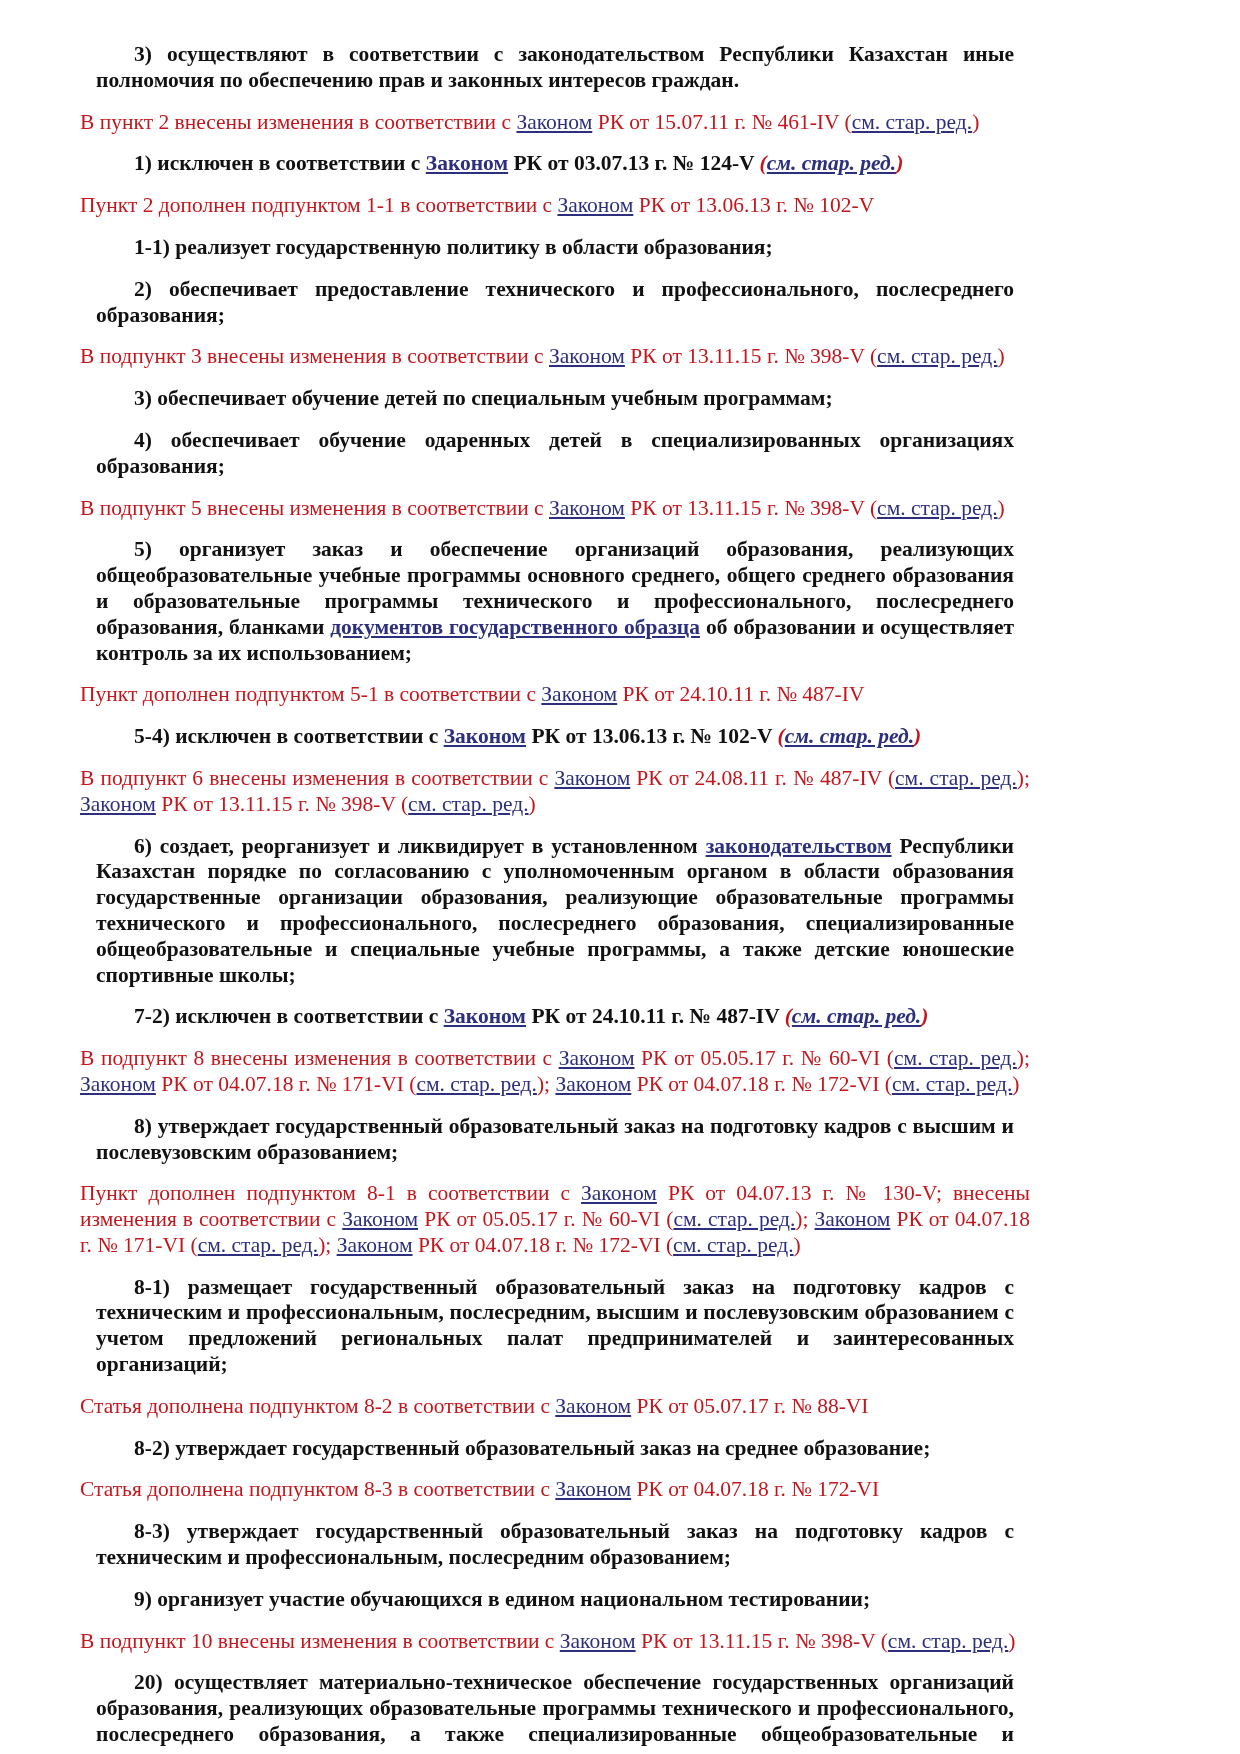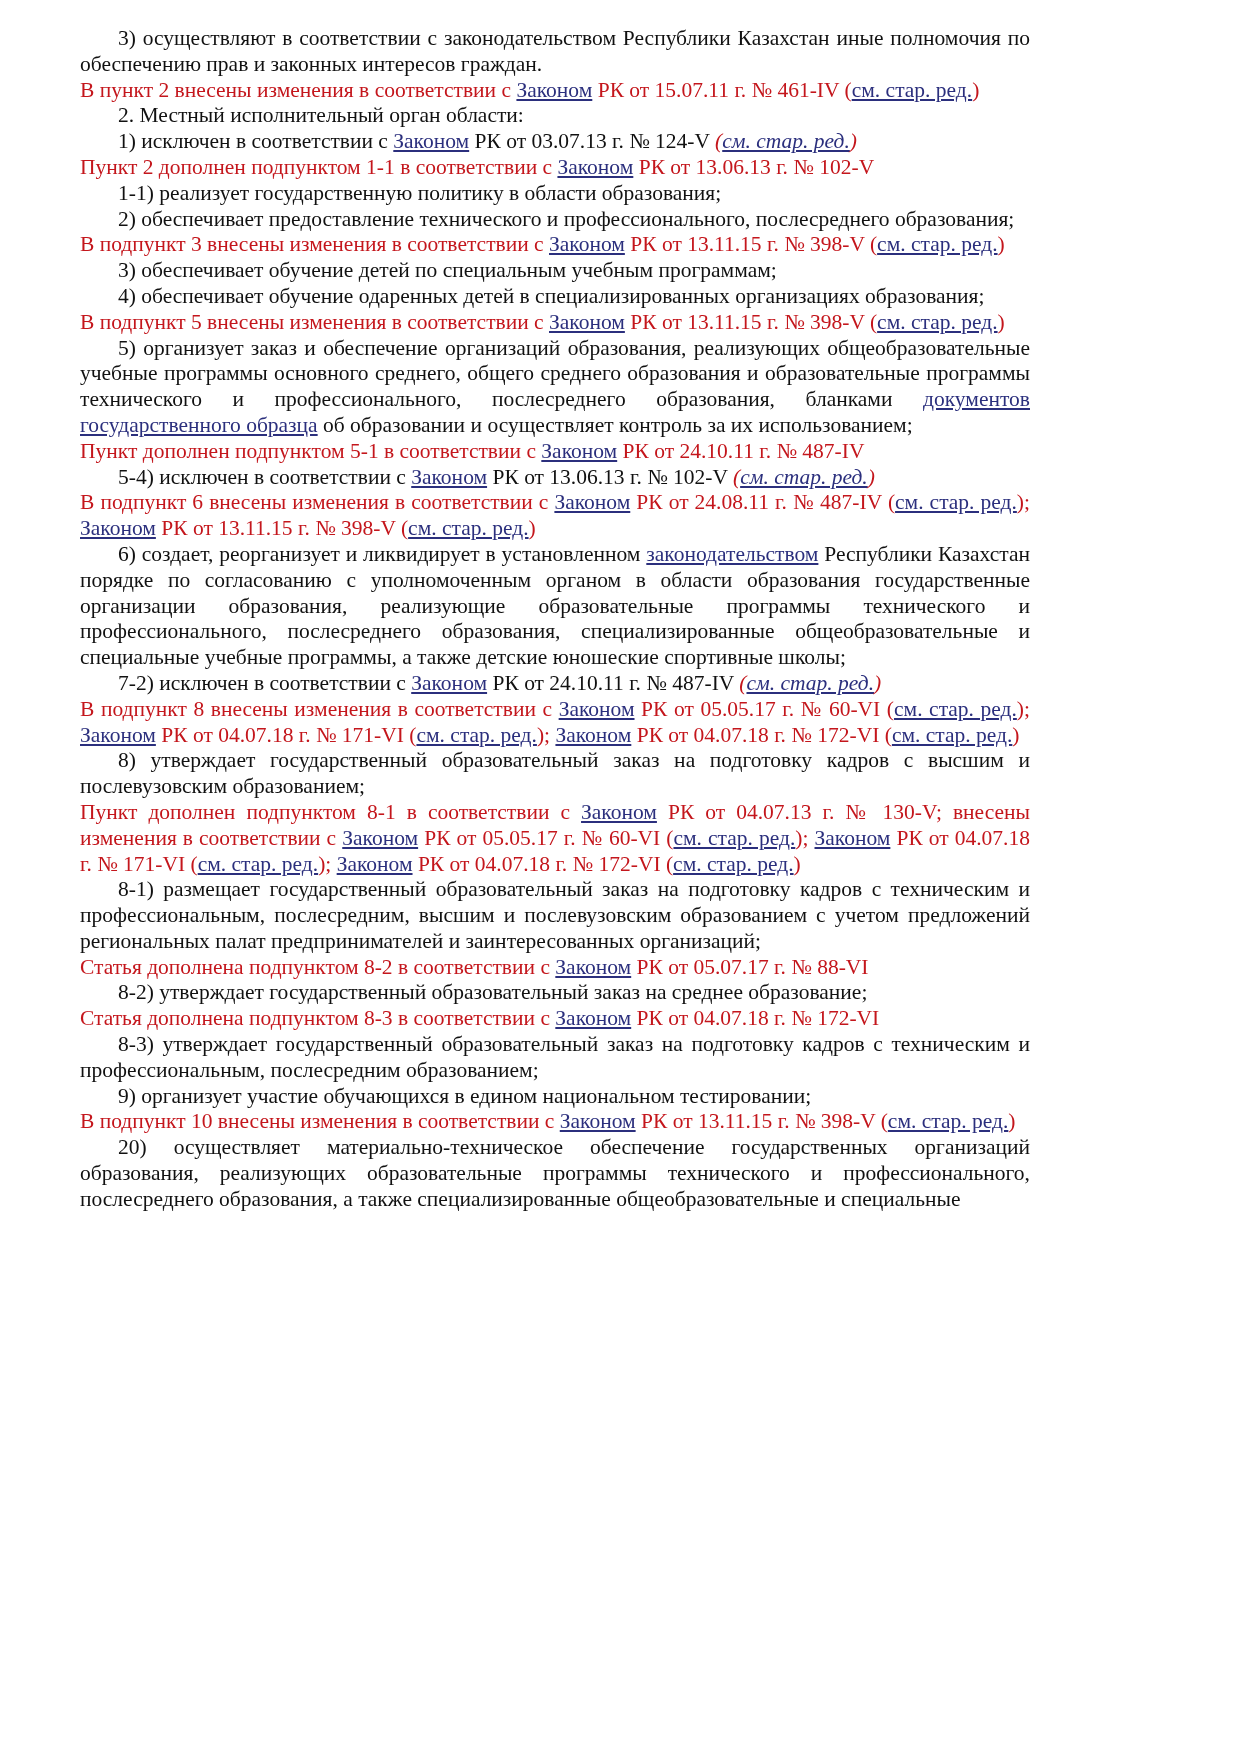--- a/index.html
+++ b/index.html
@@ -2,33 +2,32 @@
 <html><head>
 <meta charset="utf-8">
 <style>
   html, body { margin: 0; padding: 0; background: #ffffff; }
   body { width: 1240px; height: 1754px; overflow: hidden; }
   .page {
     position: absolute; left: 80px; top: 26px; width: 950px;
     font-family: "Liberation Serif", "DejaVu Serif", serif;
     font-size: 21.5px; line-height: 25.8px; color: #111111;
   }
-  .p { margin: 0; text-align: justify; text-indent: 38px; }
+  .p { margin: 16px; text-align: justify; text-indent: 38px; font-weight: bold; }
   .note { margin: 0; text-align: justify; color: #c4161c; text-indent: 0; }
   a.link { color: #2b2f7d; text-decoration: underline; text-underline-offset: 2px; cursor: pointer; }
   .note a.link { color: #2b2f7d; }
   .ref { font-style: italic; color: #c4161c; }
 </style>
 </head>
 <body>
 
 <div class="page" id="page">
     <p class="p"><span>3) осуществляют в соответствии с законодательством Республики Казахстан иные полномочия по обеспечению прав и законных интересов граждан.</span></p>
     <p class="note"><span>В пункт 2 внесены изменения в соответствии с </span><a class="link">Законом</a><span> РК от 15.07.11 г. № 461-IV (</span><a class="link">см. стар. ред.</a><span>)</span></p>
-    <p class="p"><span>2. Местный исполнительный орган области:</span></p>
     <p class="p"><span>1) исключен в соответствии с </span><a class="link">Законом</a><span> РК от 03.07.13 г. № 124-V </span><span class="ref">(</span><a class="link" style="font-style: italic;">см. стар. ред.</a><span class="ref">)</span></p>
     <p class="note"><span>Пункт 2 дополнен подпунктом 1-1 в соответствии с </span><a class="link">Законом</a><span> РК от 13.06.13 г. № 102-V</span></p>
     <p class="p"><span>1-1) реализует государственную политику в области образования;</span></p>
     <p class="p"><span>2) обеспечивает предоставление технического и профессионального, послесреднего образования;</span></p>
     <p class="note"><span>В подпункт 3 внесены изменения в соответствии с </span><a class="link">Законом</a><span> РК от 13.11.15 г. № 398-V (</span><a class="link">см. стар. ред.</a><span>)</span></p>
     <p class="p"><span>3) обеспечивает обучение детей по специальным учебным программам;</span></p>
     <p class="p"><span>4) обеспечивает обучение одаренных детей в специализированных организациях образования;</span></p>
     <p class="note"><span>В подпункт 5 внесены изменения в соответствии с </span><a class="link">Законом</a><span> РК от 13.11.15 г. № 398-V (</span><a class="link">см. стар. ред.</a><span>)</span></p>
     <p class="p"><span>5) организует заказ и обеспечение организаций образования, реализующих общеобразовательные учебные программы основного среднего, общего среднего образования и образовательные программы технического и профессионального, послесреднего образования, бланками </span><a class="link">документов государственного образца</a><span> об образовании и осуществляет контроль за их использованием;</span></p>
     <p class="note"><span>Пункт дополнен подпунктом 5-1 в соответствии с </span><a class="link">Законом</a><span> РК от 24.10.11 г. № 487-IV</span></p>

